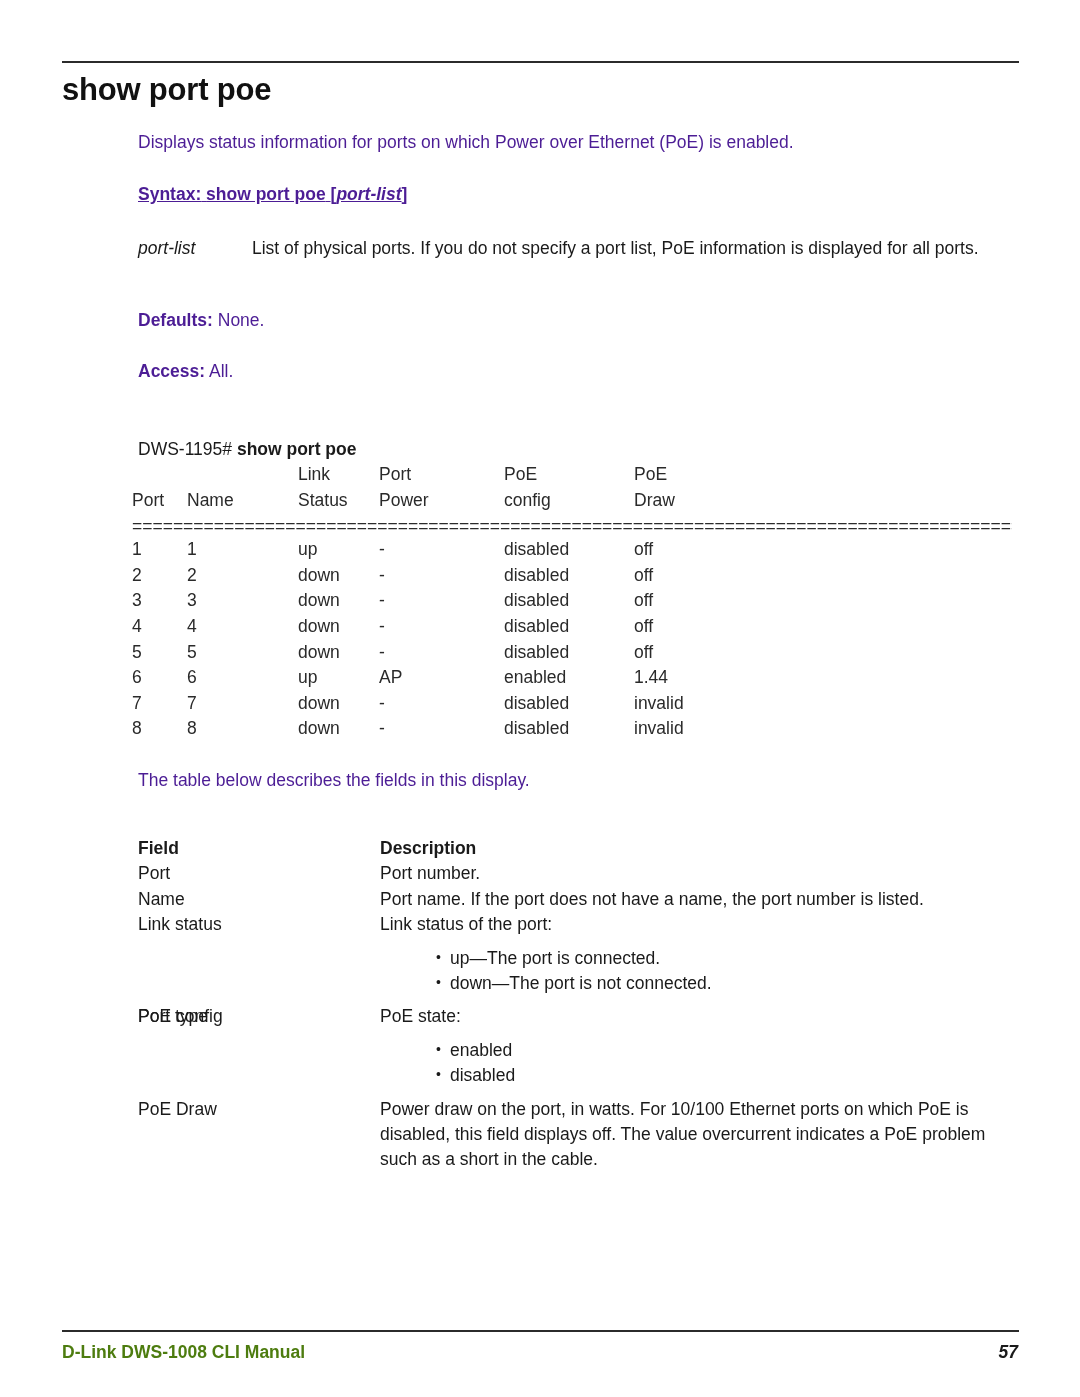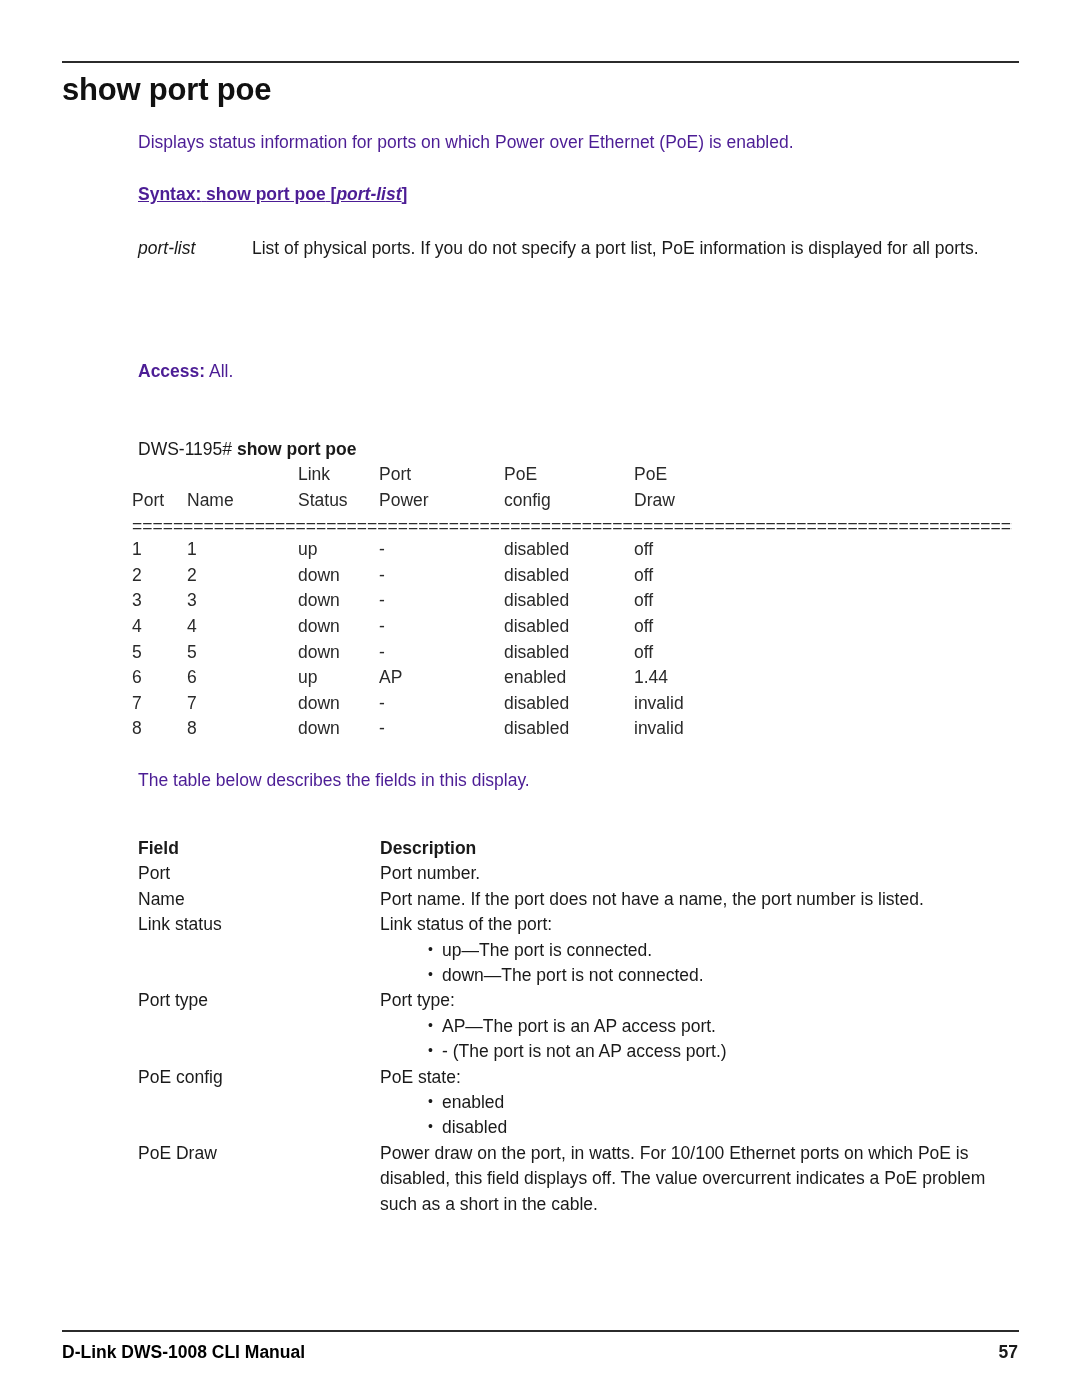--- a/index.html
+++ b/index.html
@@ -162,21 +162,21 @@
   }
   .fd-desc {
     display: block;
     margin-left: 242px;
     width: 640px;
   }
   .fd-head .fd-field,
   .fd-head .fd-desc { font-weight: bold; }
 
   .fd-bullets {
-    margin: 0;
+    margin: 8px;
     padding: 0;
     list-style: none;
   }
   .fd-bullets li {
     padding-left: 62px;
     position: relative;
     line-height: 25.4px;
   }
   .fd-bullets li:before {
     content: "\2022";
@@ -186,31 +186,32 @@
     font-size: 14px;
   }
 
   
   .footer-left {
     position: absolute;
     left: 62px;
     top: 1342px;
     font-size: 17.5px;
     font-weight: bold;
-    color: #000000;
+    color: #4d7c0f;
   }
   .footer-right {
     position: absolute;
     left: 960px;
     top: 1342px;
     width: 58px;
     text-align: right;
     font-size: 17.5px;
     font-weight: bold;
     color: #1a1a1a;
+    font-style: italic;
   }
 </style>
 </head>
 <body>
 
 <div class="page">
 
   <div class="rule-top"></div>
 
   <div class="page-title">show port poe</div>
@@ -221,20 +222,24 @@
     <span>Syntax:</span>
     <span>show port poe</span>
     <span>[</span><span class="ital">port-list</span><span>]</span>
   </div>
 
   <div class="param-row">
     <span class="param-term">port-list</span>
     <span class="param-def">List of physical ports. If you do not specify a port list, PoE information is displayed for all ports.</span>
   </div>
 
+  <div class="body-block defaults">
+    <b class="lbl">Defaults:</b>
+    <span>None.</span>
+  </div>
 
   <div class="body-block access">
     <b class="lbl">Access:</b>
     <span>All.</span>
   </div>
 
 
   <div class="prompt-line">
     <span>DWS-1195#</span>
     <span class="cmd">show port poe</span>
@@ -357,27 +362,20 @@
           <div class="fd-desc">
             <div>Link status of the port:</div>
             <ul class="fd-bullets">
               <li>up—The port is connected.</li>
               <li>down—The port is not connected.</li>
             </ul>
           </div>
         </div>
         <div class="fd-row">
           <span class="fd-field">Port type</span>
-          <div class="fd-desc">
-            <div>Port type:</div>
-            <ul class="fd-bullets">
-              <li>AP—The port is an AP access port.</li>
-              <li>- (The port is not an AP access port.)</li>
-            </ul>
-          </div>
         </div>
         <div class="fd-row">
           <span class="fd-field">PoE config</span>
           <div class="fd-desc">
             <div>PoE state:</div>
             <ul class="fd-bullets">
               <li>enabled</li>
               <li>disabled</li>
             </ul>
           </div>

